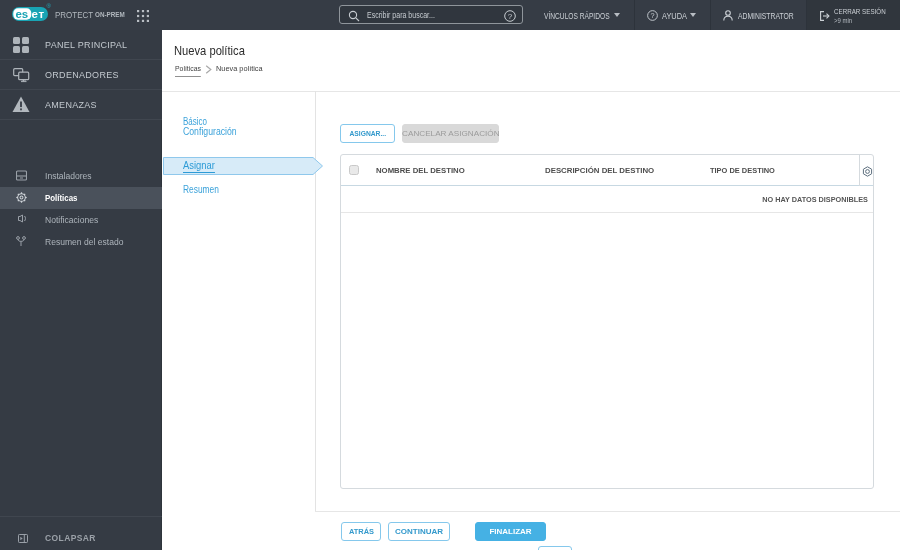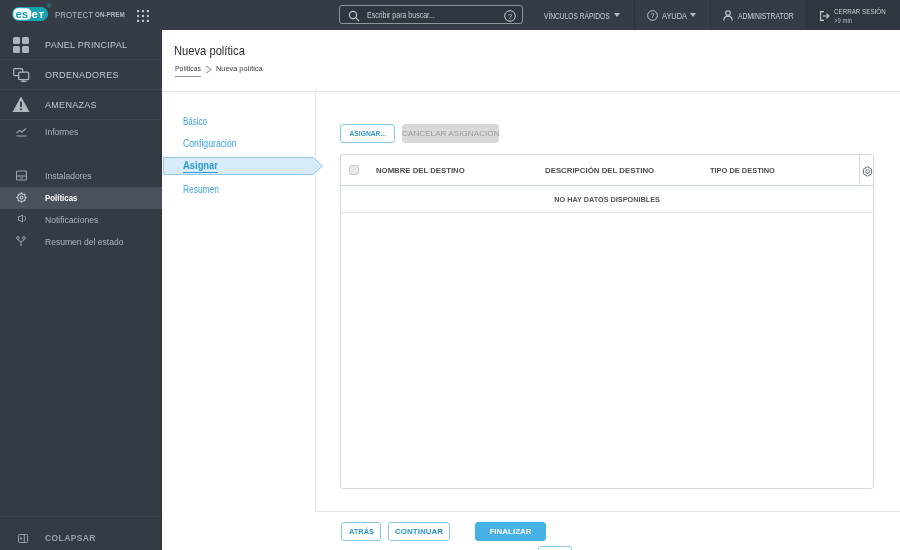--- a/index.html
+++ b/index.html
@@ -36,38 +36,38 @@
   
   #content { position:absolute; left:162px; top:30px; width:738px; height:520px; background:#fff; }
   #pgtitle { position:absolute; left:12px; top:13px; font-size:13px; color:#2b2b2b; }
   #crumb { position:absolute; left:13px; top:34px; font-size:8px; color:#414141; height:12px; }
   #hdrline { position:absolute; left:0; top:61px; width:738px; height:1px; background:#e6e6e6; }
   #vdiv { position:absolute; left:153px; top:61px; width:1px; height:420px; background:#e3e3e3; }
   #ftline { position:absolute; left:153px; top:481px; width:585px; height:1px; background:#e6e6e6; }
 
   
   .wstep { position:absolute; left:21px; font-size:10px; color:#3ba2da; }
-  #wseltxt { position:absolute; left:21px; top:130px; font-size:10px; font-weight:700; color:#2d9bd6; }
+  #wseltxt { position:absolute; left:21px; top:130px; font-size:10px; font-weight:400; color:#2d9bd6; }
   #wseltxt .t { border-bottom:1px solid #2d9bd6; padding-bottom:1px; }
 
   
   .btn { position:absolute; height:19px; border:1px solid #85c8ec; border-radius:3px; background:#fff;
     color:#3399cc; font-size:8px; font-weight:700; display:flex; align-items:center; justify-content:center; }
   .btn .c { display:inline-block; white-space:nowrap; transform-origin:50% 50%; }
   .btn.disabled { background:#d9d9d9; border-color:#d9d9d9; color:#9b9b9b; }
   .btn.primary { background:#45b1e4; border-color:#45b1e4; color:#fff; }
 
   
   #tbl { position:absolute; left:178px; top:124px; width:534px; height:335px; border:1px solid #d5dade; border-radius:3px; }
   #thead { position:absolute; left:0; top:0; width:532px; height:31px; border-bottom:1px solid #c7d8e2; }
   .th { position:absolute; top:11px; font-size:8px; font-weight:700; color:#4d4d4d; }
   #cb { position:absolute; left:8px; top:10px; width:10px; height:10px; background:#e9e9e9; border:1px solid #c9c9c9; border-radius:2.5px; }
   #gearcol { position:absolute; left:518px; top:0; width:1px; height:31px; background:#d5dade; }
   #nodata { position:absolute; left:0; top:32px; width:532px; height:26px; border-bottom:1px solid #e6e6e6;
-    font-size:8px; font-weight:700; color:#555; text-align:center; }
+    font-size:8px; font-weight:700; color:#555; text-align:right; }
   #nodata .c { position:relative; top:8px; display:inline-block; white-space:nowrap; transform:scaleX(0.91); }
 </style>
 </head>
 <body>
 
 <div id="topbar">
 
   <svg id="logo" width="36" height="14" viewBox="0 0 36 14">
     <rect x="0" y="0" width="36" height="14" rx="7" fill="#19a4b4"></rect>
     <rect x="1.3" y="1.3" width="18" height="11.4" rx="4.6" fill="#ffffff"></rect>
@@ -153,27 +153,20 @@
   </div>
   <div class="side-big" style="top:60px">
     <svg class="icon" style="left:12px;top:6px" width="18" height="17" viewBox="0 0 18 17">
       <path d="M9 0.5 L17.5 16 L0.5 16 Z" fill="#b2b8be"></path>
       <rect x="8.1" y="5.5" width="1.8" height="5.6" fill="#353b44"></rect>
       <rect x="8.1" y="12.4" width="1.8" height="1.9" fill="#3a414a"></rect>
     </svg>
     <div class="txt">AMENAZAS</div>
   </div>
 
-  <div class="side-small" style="top:91px">
-    <svg class="icon" style="left:16px;top:6px" width="11" height="10" viewBox="0 0 11 10">
-      <path d="M0.5 6 L3.5 3.5 L6 5 L10 1.5" fill="none" stroke="#9aa0a8" stroke-width="1.1"></path>
-      <line x1="0.5" y1="9" x2="10.5" y2="9" stroke="#9aa0a8" stroke-width="1.1"></line>
-    </svg>
-    <div class="txt"><span class="t" style="transform:scaleX(0.92)">Informes</span></div>
-  </div>
   <div class="side-small" style="top:135px">
     <svg class="icon" style="left:16px;top:5px" width="11" height="11" viewBox="0 0 11 11">
       <rect x="0.5" y="1" width="10" height="9" rx="1" fill="none" stroke="#9aa0a8" stroke-width="1.1"></rect>
       <line x1="0.5" y1="6" x2="10.5" y2="6" stroke="#9aa0a8" stroke-width="1.1"></line>
       <line x1="4" y1="8" x2="7" y2="8" stroke="#9aa0a8" stroke-width="1"></line>
     </svg>
     <div class="txt"><span class="t" style="transform:scaleX(0.92)">Instaladores</span></div>
   </div>
   <div class="side-small" style="top:157px;background:#4a515b">
     <svg class="icon" style="left:16px;top:5px" width="11" height="11" viewBox="0 0 12 12">
@@ -225,21 +218,21 @@
     <svg class="abs" style="left:29.5px;top:1px" width="7" height="9" viewBox="0 0 7 9">
       <path d="M1.2 0.8 L5.8 4.5 L1.2 8.2" fill="none" stroke="#a8a8a8" stroke-width="1.2"></path>
     </svg>
     <span class="abs" style="left:40.5px"><span class="t" style="transform:scaleX(0.92)">Nueva política</span></span>
   </div>
   <div id="hdrline"></div>
   <div id="vdiv"></div>
   <div id="ftline"></div>
 
   <div class="wstep" style="top:86px"><span class="t" style="transform:scaleX(0.8)">Básico</span></div>
-  <div class="wstep" style="top:108px"><span class="t" style="transform:scaleX(0.87)">Configuración</span></div>
+  <div class="wstep" style="top:96px"><span class="t" style="transform:scaleX(0.87)">Configuración</span></div>
   <svg class="abs" style="left:1px;top:127px" width="161" height="18" viewBox="0 0 161 18">
     <path d="M0.5 0.5 L150 0.5 L159.5 9 L150 17.5 L0.5 17.5 Z" fill="#d7ebf8" stroke="#8fc8ec" stroke-width="1"></path>
   </svg>
   <div id="wseltxt"><span class="t" style="transform:scaleX(0.94)">Asignar</span></div>
   <div class="wstep" style="top:154px"><span class="t" style="transform:scaleX(0.84)">Resumen</span></div>
 
   <div class="btn" style="left:178px;top:94px;width:55px">
       <span class="c" style="transform:scaleX(0.84)">ASIGNAR...</span>
     </div>
   <div class="btn disabled" style="left:240px;top:94px;width:97px">

